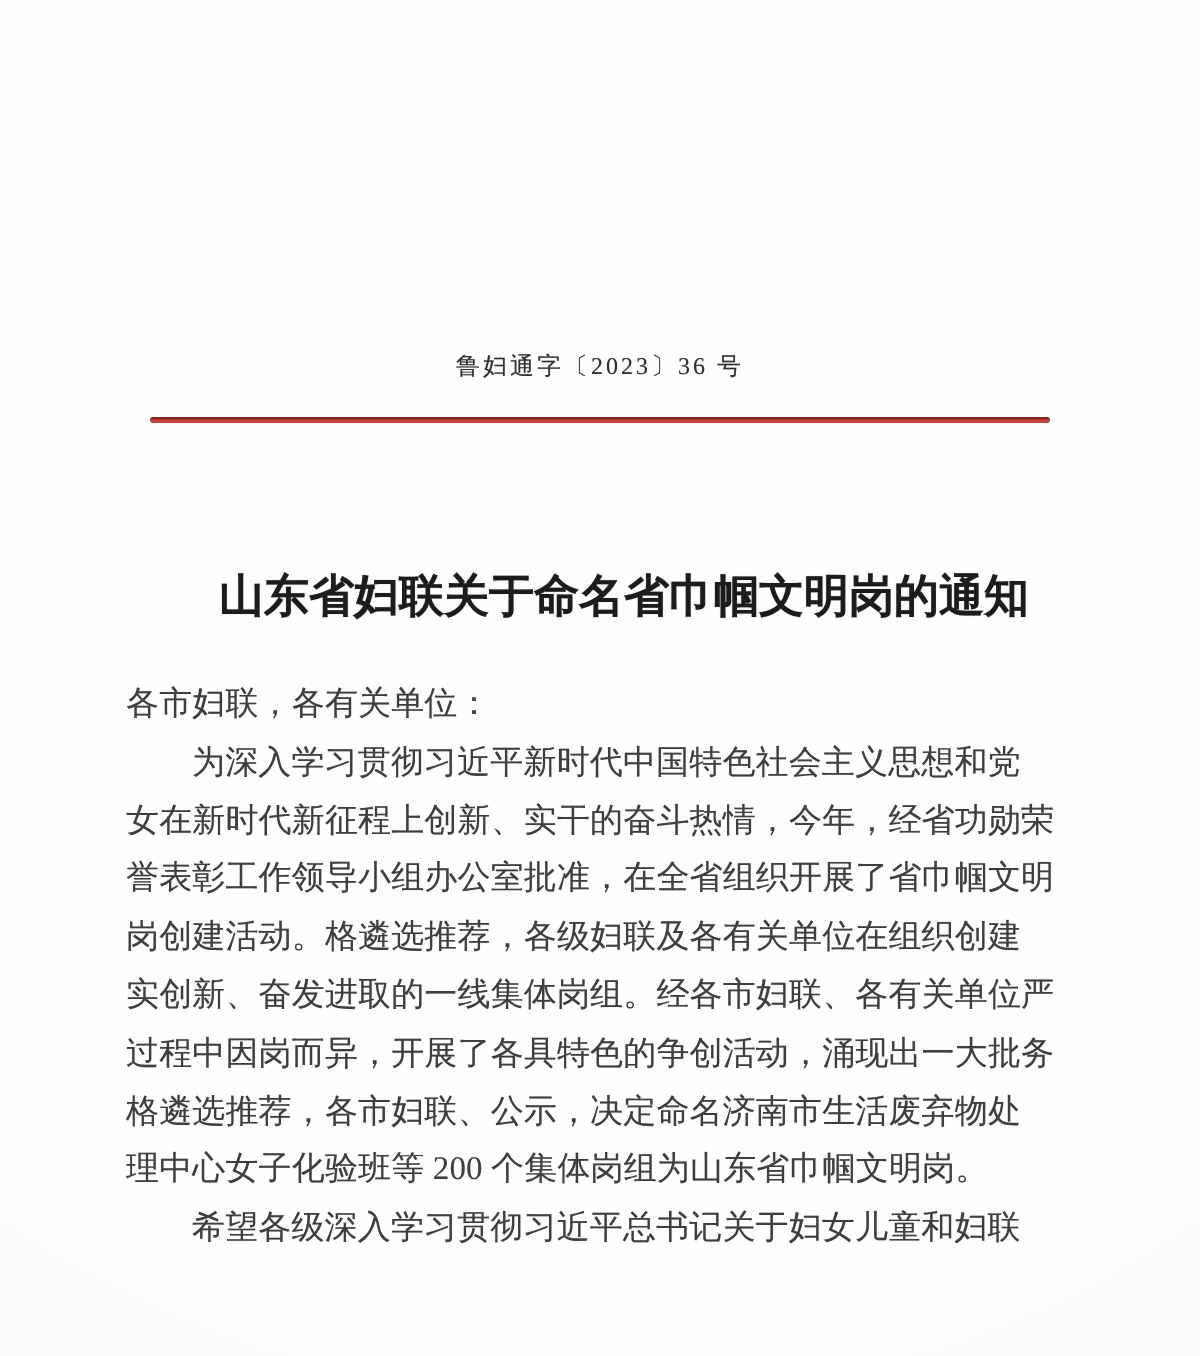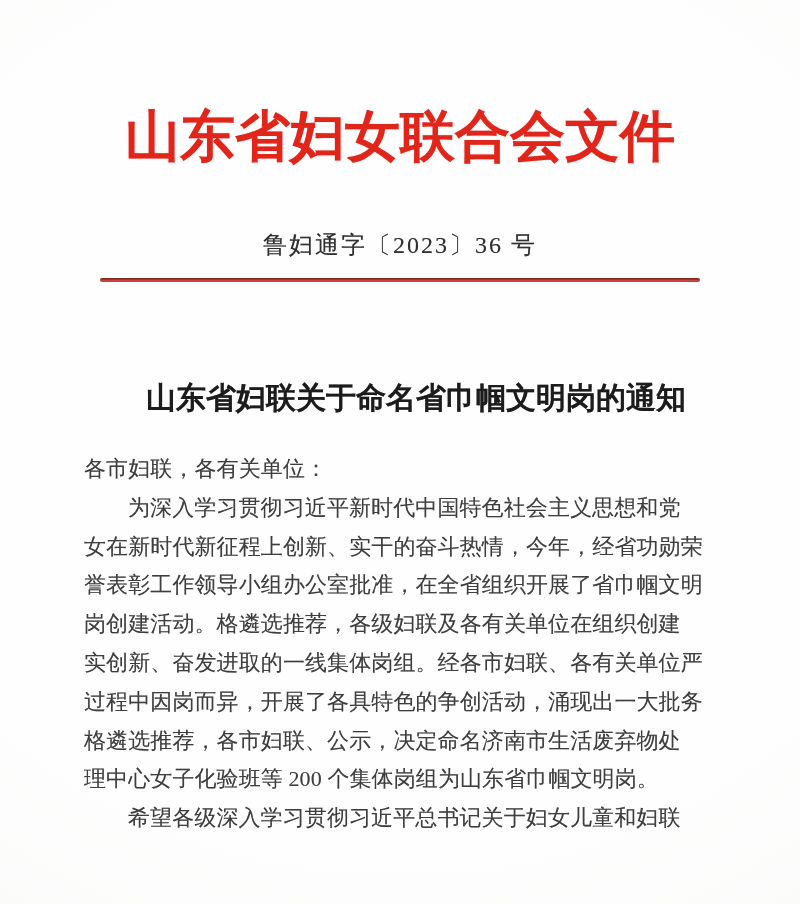--- a/index.html
+++ b/index.html
@@ -32,21 +32,21 @@
     letter-spacing: 0px;
     text-shadow: 0 0 1px rgba(225, 37, 27, 0.45);
     white-space: nowrap;
   }
   .doc-number {
     position: absolute;
     top: 229px;
     left: 0;
     width: 100%;
     text-align: center;
-    font-size: 24px;
+    font-size: 16px;
     line-height: 32px;
     color: #303030;
     letter-spacing: 2px;
     text-shadow: 0 0 0.5px rgba(48,48,48,0.4);
     white-space: nowrap;
   }
   .divider {
     position: absolute;
     top: 278px;
     left: 100px;
@@ -85,21 +85,20 @@
   }
   .body-line.indent {
     text-indent: 2em;
   }
 </style>
 </head>
 <body>
 
 <div class="page">
 
-  <div class="org-title">山东省妇女联合会文件</div>
 
   <div class="doc-number">鲁妇通字〔2023〕36 号</div>
 
   <div class="divider"></div>
 
   <div class="doc-title">山东省妇联关于命名省巾帼文明岗的通知</div>
 
   <div class="body-text">
     <div class="body-line">各市妇联，各有关单位：</div>
     <div class="body-line indent">为深入学习贯彻习近平新时代中国特色社会主义思想和党</div>

